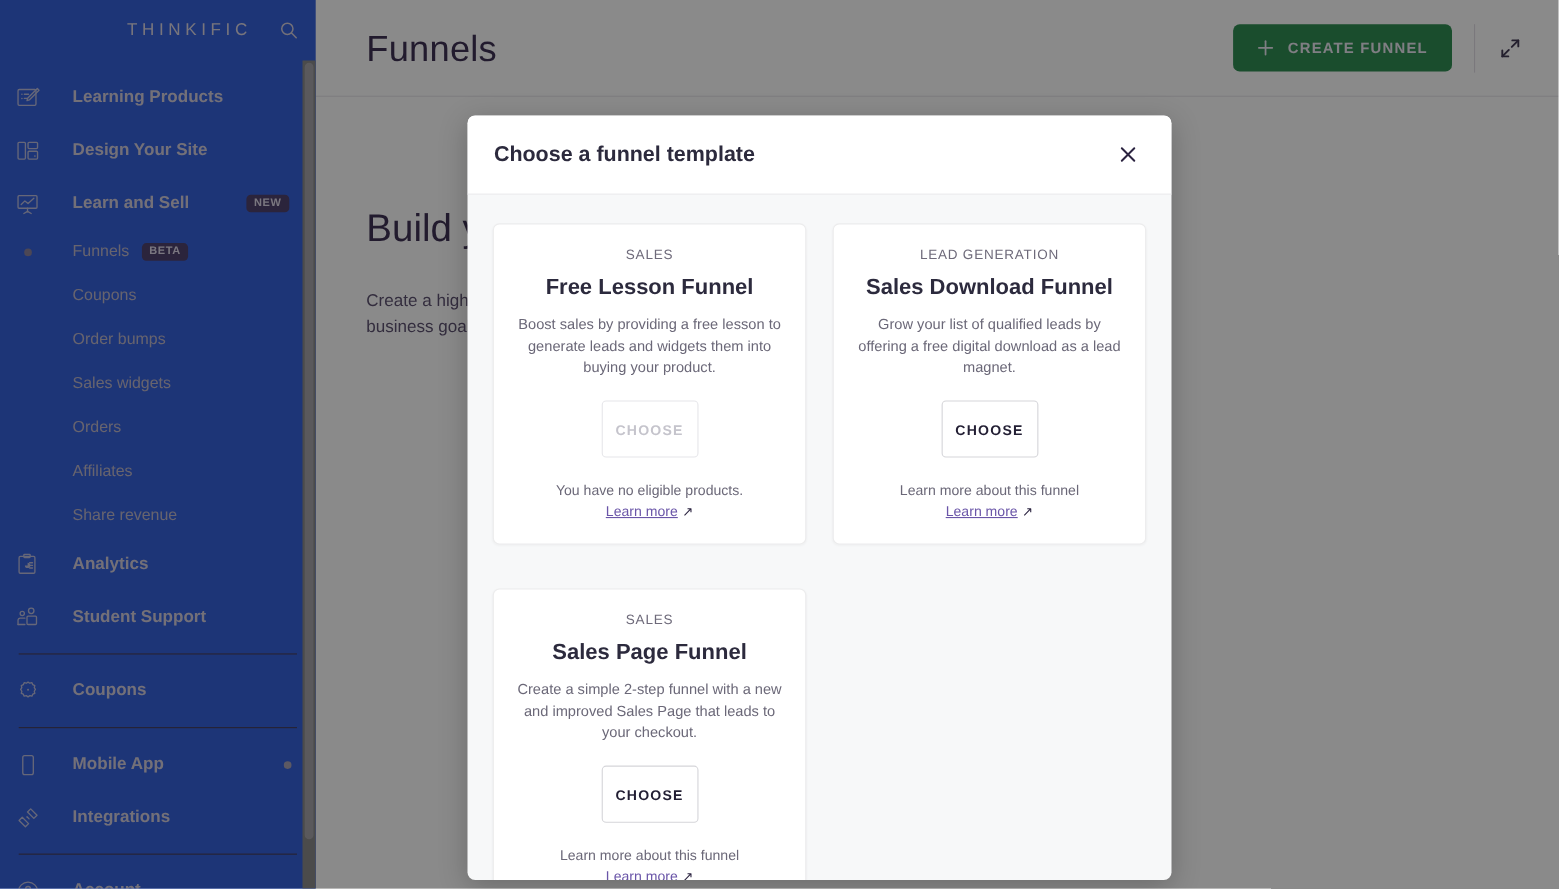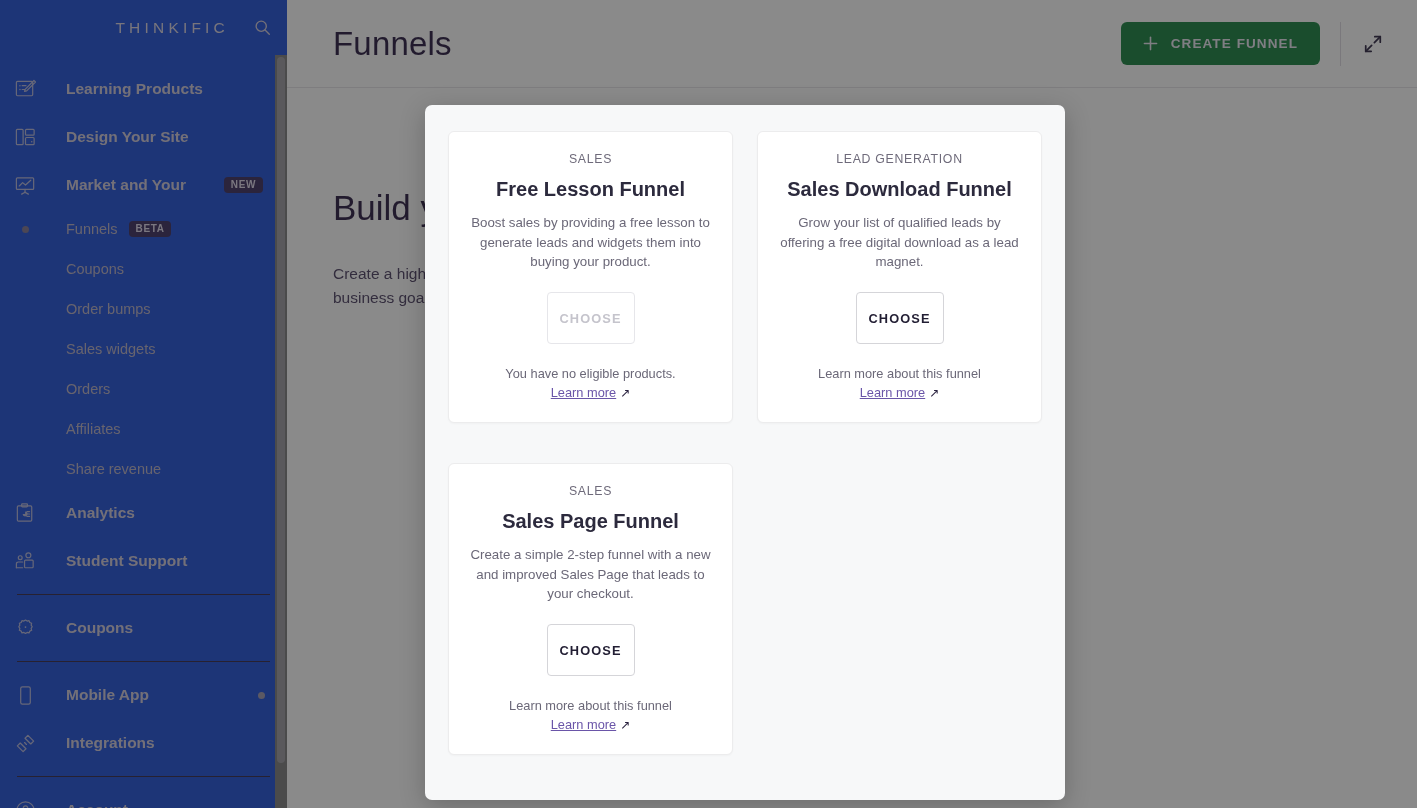--- a/index.html
+++ b/index.html
@@ -386,21 +386,21 @@
       <div class="nav-item">
         <span class="nav-icon">
           <svg width="23" height="23" viewBox="0 0 24 24" fill="none" stroke="#cfc9da" stroke-width="1.25">
             <rect x="2.5" y="4" width="18" height="12" rx="1"></rect>
             <polyline points="5.5,12.5 9,9 12,11.5 17.5,6.5" stroke-linecap="round" stroke-linejoin="round"></polyline>
             <line x1="11.5" y1="16" x2="11.5" y2="19.5" stroke-linecap="round"></line>
             <line x1="8" y1="21" x2="11.5" y2="19" stroke-linecap="round"></line>
             <line x1="15" y1="21" x2="11.5" y2="19" stroke-linecap="round"></line>
           </svg>
         </span>
-        <span class="nav-label">Market and Your</span>
+        <span class="nav-label">Learn and Sell</span>
         <span class="badge badge-right">NEW</span>
       </div>
 
       <div class="nav-sub">
         <span class="dot-wrap">
             <span class="dot"></span>
           </span>
         <span class="nav-sub-label">Funnels</span>
         <span class="badge">BETA</span>
       </div>
@@ -536,20 +536,29 @@
 
     <div class="empty-state">
       <div class="empty-head">Build your first funnel with Funnels.</div>
       <div class="empty-sub">Create a high-converting sales funnel. Built by Thinkific, you can launch in minutes and reach your business goals.</div>
     </div>
   </main>
 
   <div class="overlay"></div>
 
   <div class="modal">
+    <div class="modal-header">
+      <div class="modal-title">Choose a funnel template</div>
+      <div class="modal-close">
+        <svg width="17" height="17" viewBox="0 0 18 18" stroke="#2b2340" stroke-width="1.9" stroke-linecap="round">
+          <line x1="3" y1="3" x2="15" y2="15"></line>
+          <line x1="15" y1="3" x2="3" y2="15"></line>
+        </svg>
+      </div>
+    </div>
 
     <div class="modal-body">
       <div class="card-grid">
 
         <div class="tcard">
           <div class="tcard-cat">SALES</div>
           <div class="tcard-title">Free Lesson Funnel</div>
           <div class="tcard-desc">Boost sales by providing a free lesson to generate leads and widgets them into buying your product.</div>
           <button class="choose-btn disabled" disabled="">CHOOSE</button>
           <div class="tcard-note">You have no eligible products.</div>

